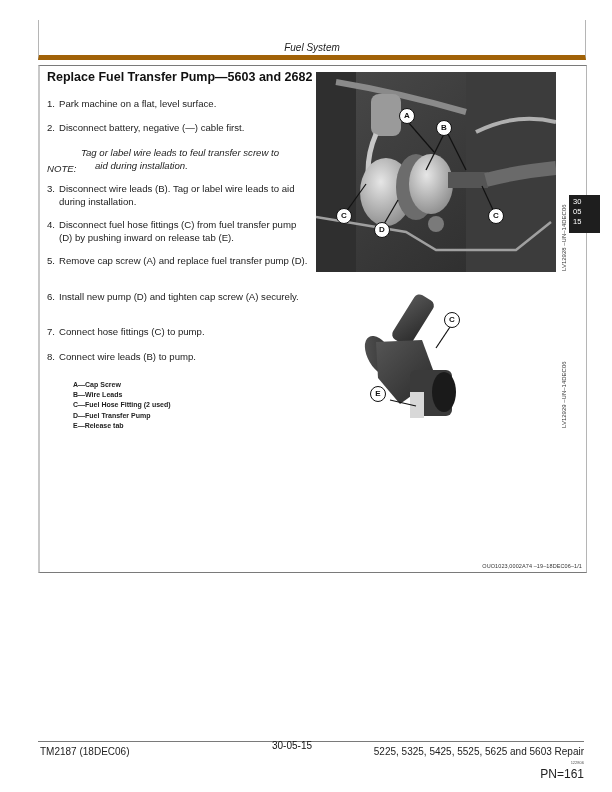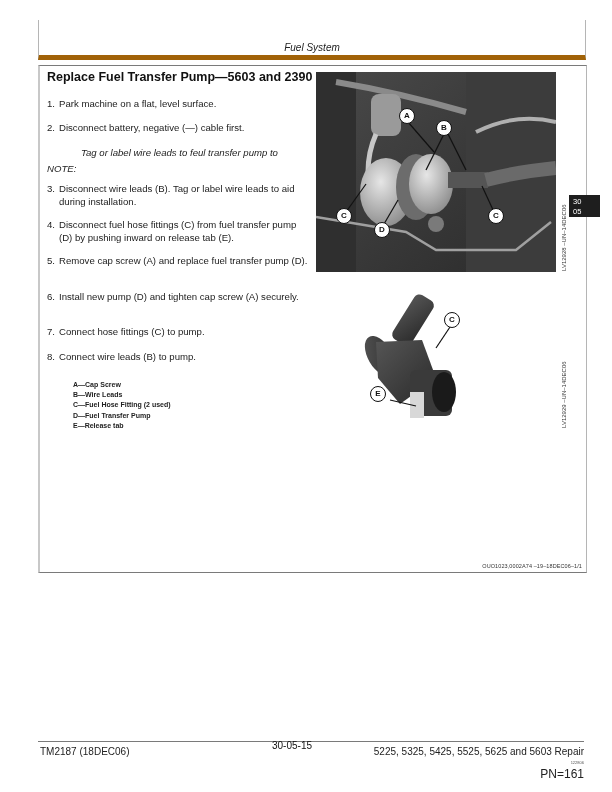--- a/index.html
+++ b/index.html
@@ -29,55 +29,56 @@
   .legend { position: absolute; left: 73px; top: 380px; font-size: 7px; line-height: 10.2px; font-weight: bold; color: #222; }
 
   .photo1 { position: absolute; left: 316px; top: 72px; width: 240px; height: 200px; overflow: hidden; background: #3a3a3a; }
   .photo2 { position: absolute; left: 340px; top: 282px; width: 160px; height: 160px; overflow: hidden; background: #fff; }
 
   .callout { position: absolute; width: 14px; height: 14px; border-radius: 50%; background: #fff;
              border: 1.5px solid #111; font-size: 8px; font-weight: bold; line-height: 14px; text-align: center; color: #111; box-sizing: content-box; }
 
   .vert-id { position: absolute; font-size: 6px; color: #333; transform-origin: left top; transform: rotate(-90deg); white-space: nowrap; }
 
-  .side-tab { position: absolute; left: 569px; top: 195px; width: 31px; height: 22px; background: #1e1e1e; color: #fff;
+  .side-tab { position: absolute; left: 569px; top: 195px; width: 31px; height: 38px; background: #1e1e1e; color: #fff;
               font-size: 7.5px; line-height: 10px; padding: 2px 0 0 4px; box-sizing: border-box; }
 
   .ref-code { position: absolute; right: 30px; top: 563px; font-size: 5.5px; color: #333; letter-spacing: 0.1px; }
 
   .footer-rule { position: absolute; left: 38px; top: 741px; width: 546px; height: 1px; background: #7a7a7a; }
   .footer-left { position: absolute; left: 40px; top: 746px; font-size: 10px; color: #222; }
   .footer-center { position: absolute; left: 272px; top: 740px; font-size: 10px; font-weight: normal; color: #111; }
   .footer-right { position: absolute; right: 28px; top: 746px; font-size: 10px; color: #222; }
   .footer-tiny { position: absolute; right: 28px; top: 760px; font-size: 4px; color: #555; }
   .footer-pn { position: absolute; right: 28px; top: 767px; font-size: 12px; color: #222; margin-left: 28px; }
 </style>
 </head>
 <body>
 
 <div class="header-frame">
   <div class="header-title">Fuel System</div>
 </div>
 
 <div class="content-frame"></div>
 
-<div class="section-title">Replace Fuel Transfer Pump—5603 and 2390</div>
+<div class="section-title">Replace Fuel Transfer Pump—5603 and 2682</div>
 
 <div class="step" style="top:98px">
   <span class="num">1.</span>
   <span class="txt">Park machine on a flat, level surface.</span>
 </div>
 <div class="step" style="top:122px">
   <span class="num">2.</span>
   <span class="txt">Disconnect battery, negative (—) cable first.</span>
 </div>
 
 <div class="note">
   <span class="lbl">NOTE:</span>
-  <span class="body">Tag or label wire leads to feul transfer pump to</span>
+  <span class="body">Tag or label wire leads to feul transfer screw to</span>
+  <span class="body2">aid during installation.</span>
 </div>
 
 <div class="step" style="top:183px">
   <span class="num">3.</span>
   <span class="txt">Disconnect wire leads (B). Tag or label wire leads to aid during installation.</span>
 </div>
 <div class="step" style="top:219px">
   <span class="num">4.</span>
   <span class="txt">Disconnect fuel hose fittings (C) from fuel transfer pump (D) by pushing inward on release tab (E).</span>
 </div>

